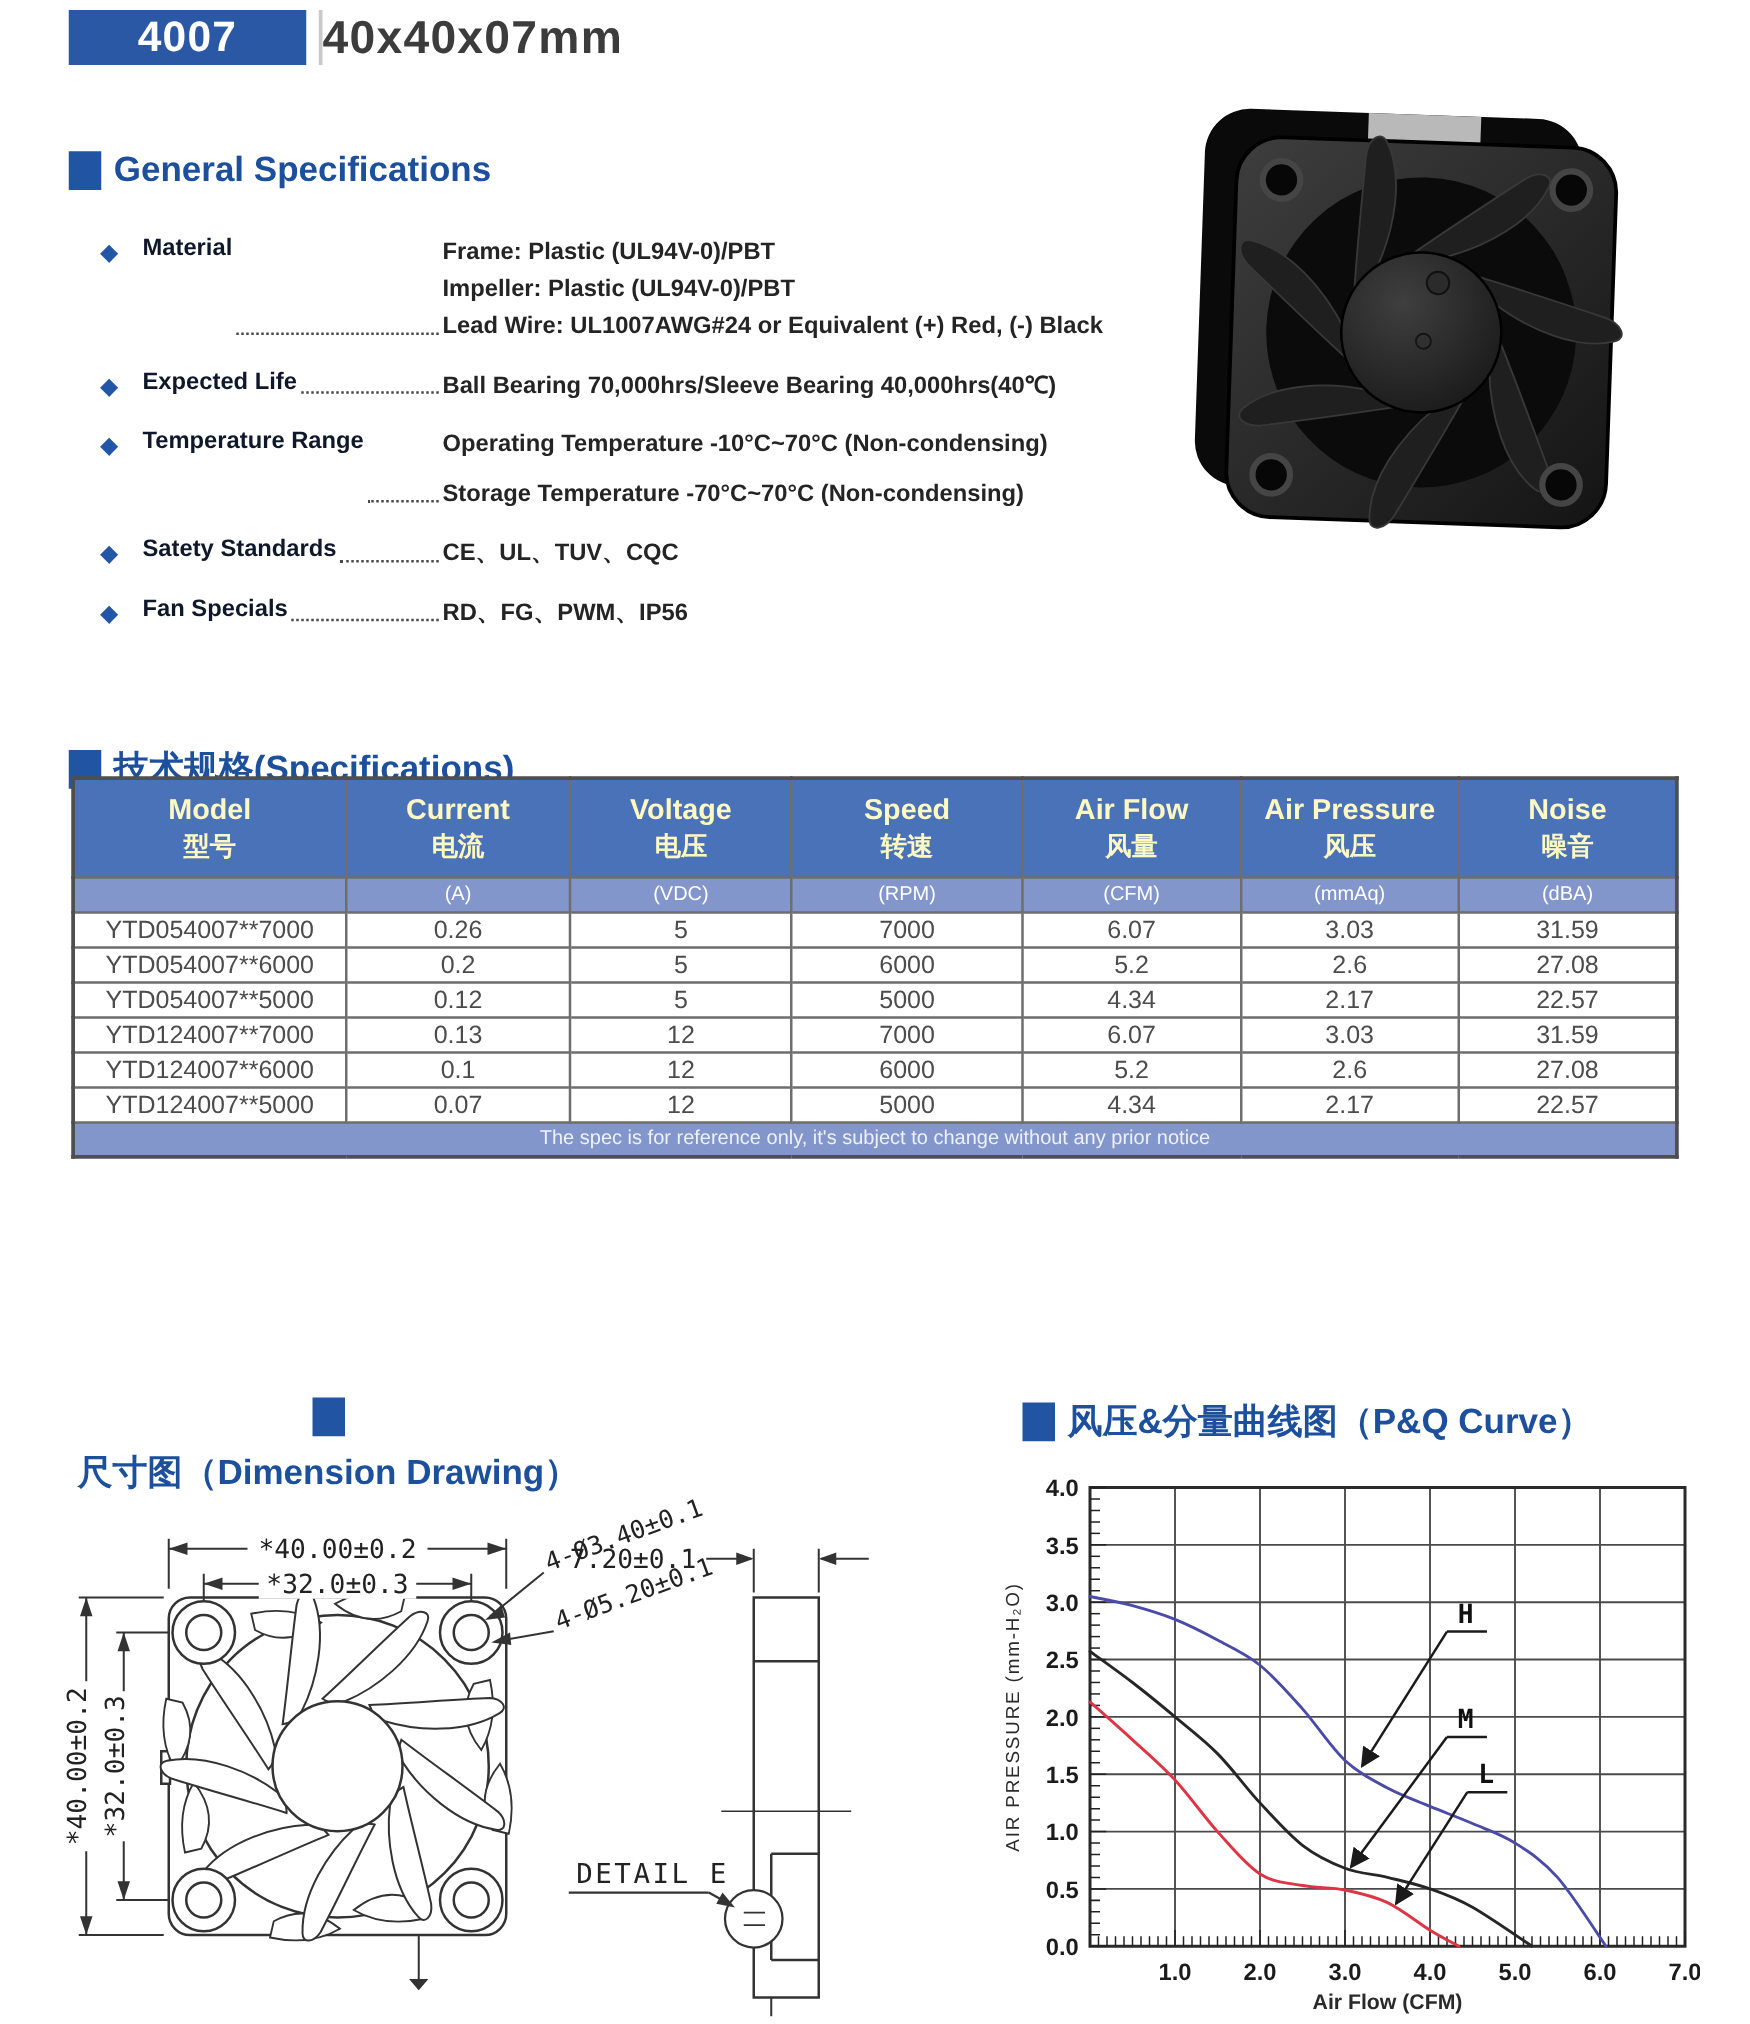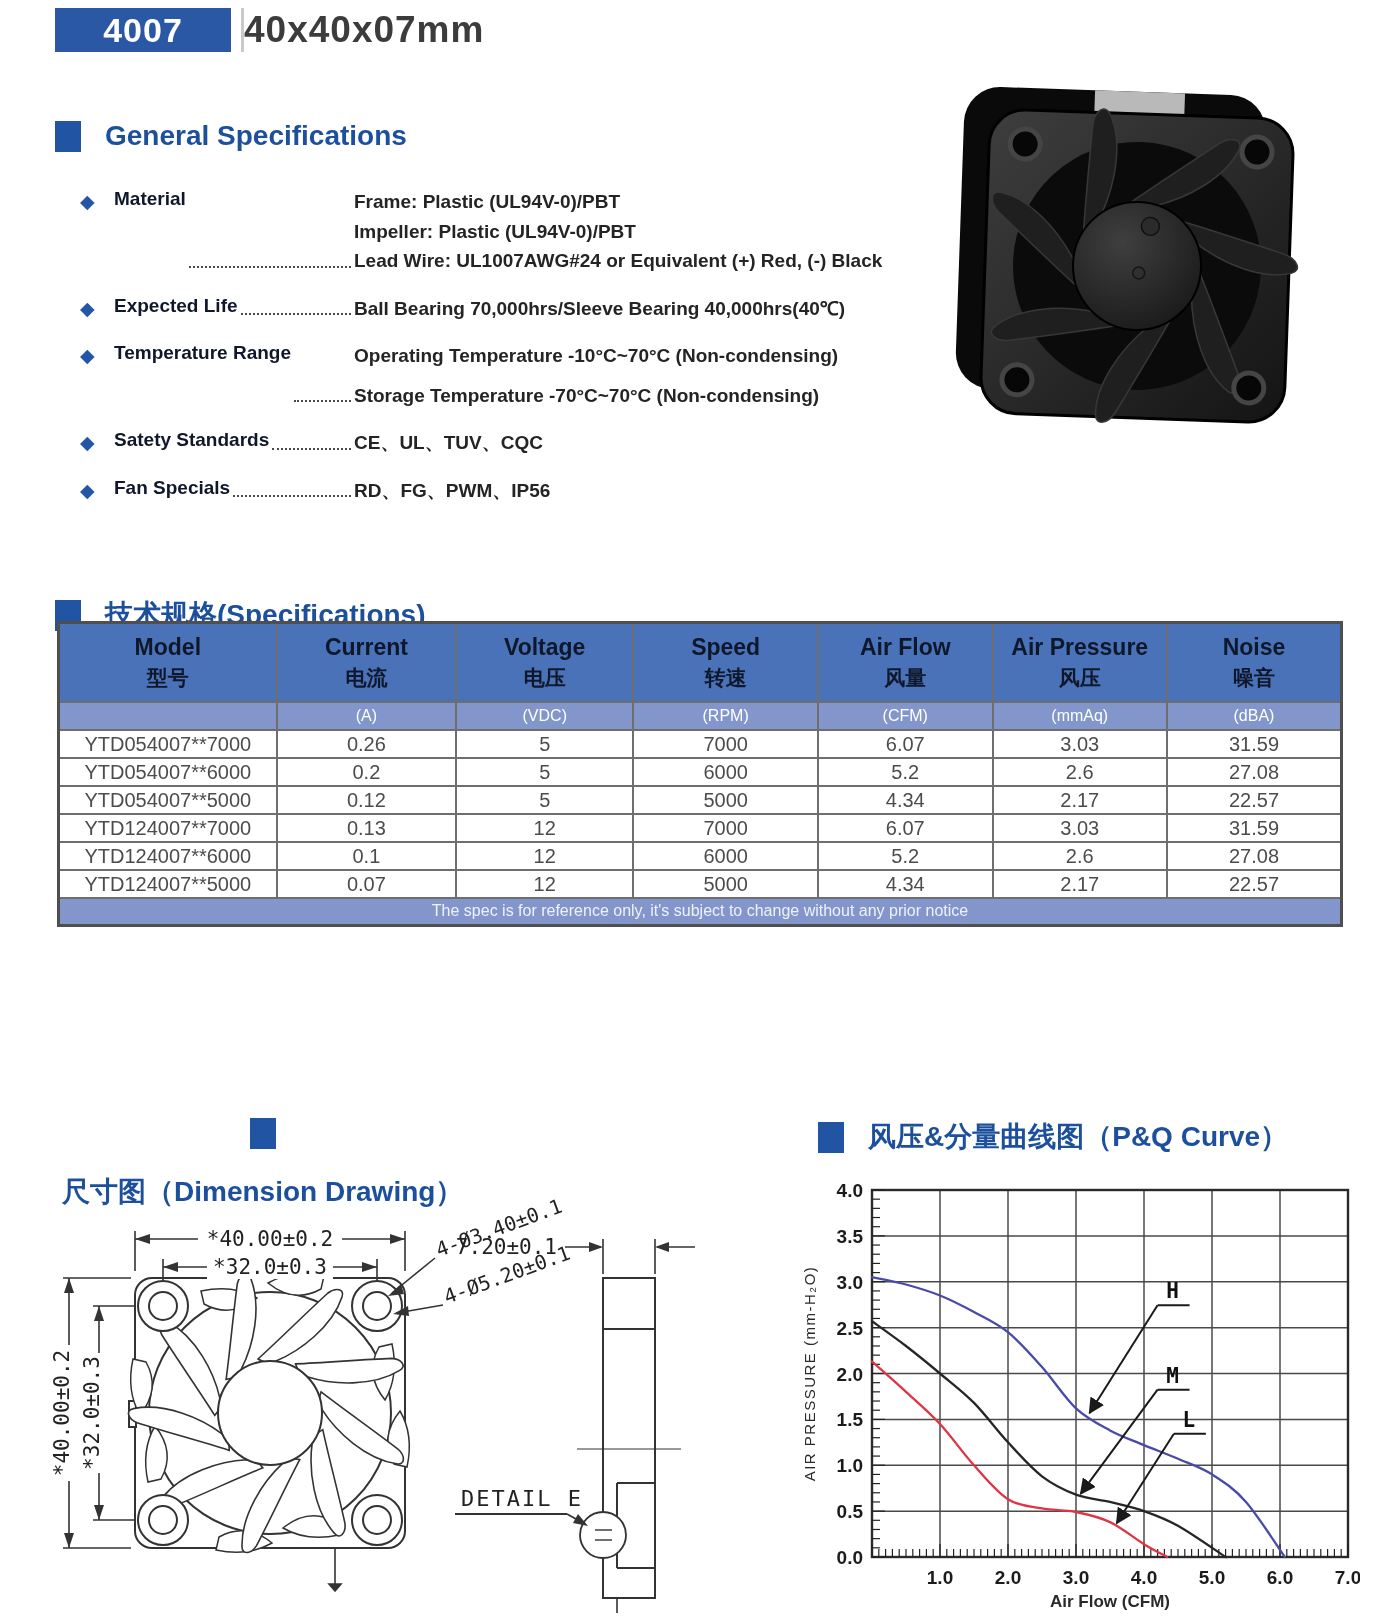--- a/index.html
+++ b/index.html
@@ -1,27 +1,27 @@
 <!DOCTYPE html>
 <html><head>
 <meta charset="utf-8">
 <style>
   * { box-sizing: border-box; }
   body { margin:0; background:#fff; font-family:"Liberation Sans",sans-serif; }
   .page { position:relative; width:1400px; height:1619px; background:#fff; overflow:hidden; }
 
   
   .hdr { position:absolute; top:8px; left:55px; display:flex; align-items:stretch; height:44px; }
-  .hdr-code { background:#2b58a5; color:#fff; font-weight:bold; font-size:34px; width:176px;
+  .hdr-code { background:#2b58a5; color:#fff; font-weight:bold; font-size:34px; width:190px;
               display:flex; align-items:center; justify-content:center; letter-spacing:1px; }
   .hdr-size { border-left:3px solid #c9c9c9; margin-left:10px; padding-left:0; font-size:37px;
               font-weight:bold; color:#3c3c3c; display:flex; align-items:center; letter-spacing:1px; }
 
   
-  .sec-title { position:absolute; display:flex; align-items:center; gap:24px; }
+  .sec-title { position:absolute; display:flex; align-items:center; gap:10px; }
   .sec-sq { width:26px; height:31px; background:#2155a3; flex:none; }
   .sec-text { font-size:28px; font-weight:bold; color:#1c4f9c; white-space:nowrap; }
   #gen-title { top:120px; left:55px; }
   #spec-title { top:596px; left:55px; }
   #dim-title  { top:1118px; left:62px;flex-direction:column; }
   #pq-title   { top:1118px; left:818px; }
 
   
   .spec-list { position:absolute; top:188px; left:80px; width:840px; }
   .spec-row { display:flex; margin-bottom:20px; }
@@ -34,21 +34,21 @@
   .spec-line + .spec-line { margin-top:2px; }
   .spec-row.gapped .spec-line + .spec-line { margin-top:12px; }
 
   
   .fan-photo { position:absolute; top:70px; left:925px; }
 
   
   .tbl-wrap { position:absolute; top:621px; left:57px; width:1286px; }
   table { border-collapse:collapse; width:100%; table-layout:fixed; border:3px solid #4f4f4f; }
   th, td { border:2px solid #6e6e6e; text-align:center; padding:0; }
-  thead th { background:#4a72b8; color:#0f172a; font-weight:bold; padding:9px 0 10px 0; }
+  thead th { background:#4a72b8; color:#fef9c3; font-weight:bold; padding:9px 0 10px 0; }
   .th-en { font-size:23px; line-height:1.25; }
   .th-cn { font-size:21px; line-height:1.25; margin-top:3px; }
   tr.units td { background:#8396cb; color:#fff; font-size:16px; height:28px; }
   tbody td { font-size:20px; color:#4c4c4c; height:28px; background:#fff; }
   tr.foot td { background:#8396cb; color:#eef1f8; font-size:16px; height:27px; font-weight:normal; }
 
   
   .dim-area { position:absolute; top:1163px; left:5px; }
   .pq-area  { position:absolute; top:1180px; left:800px; }
   .cad text { font-family:"DejaVu Sans Mono",monospace; fill:#222; }

